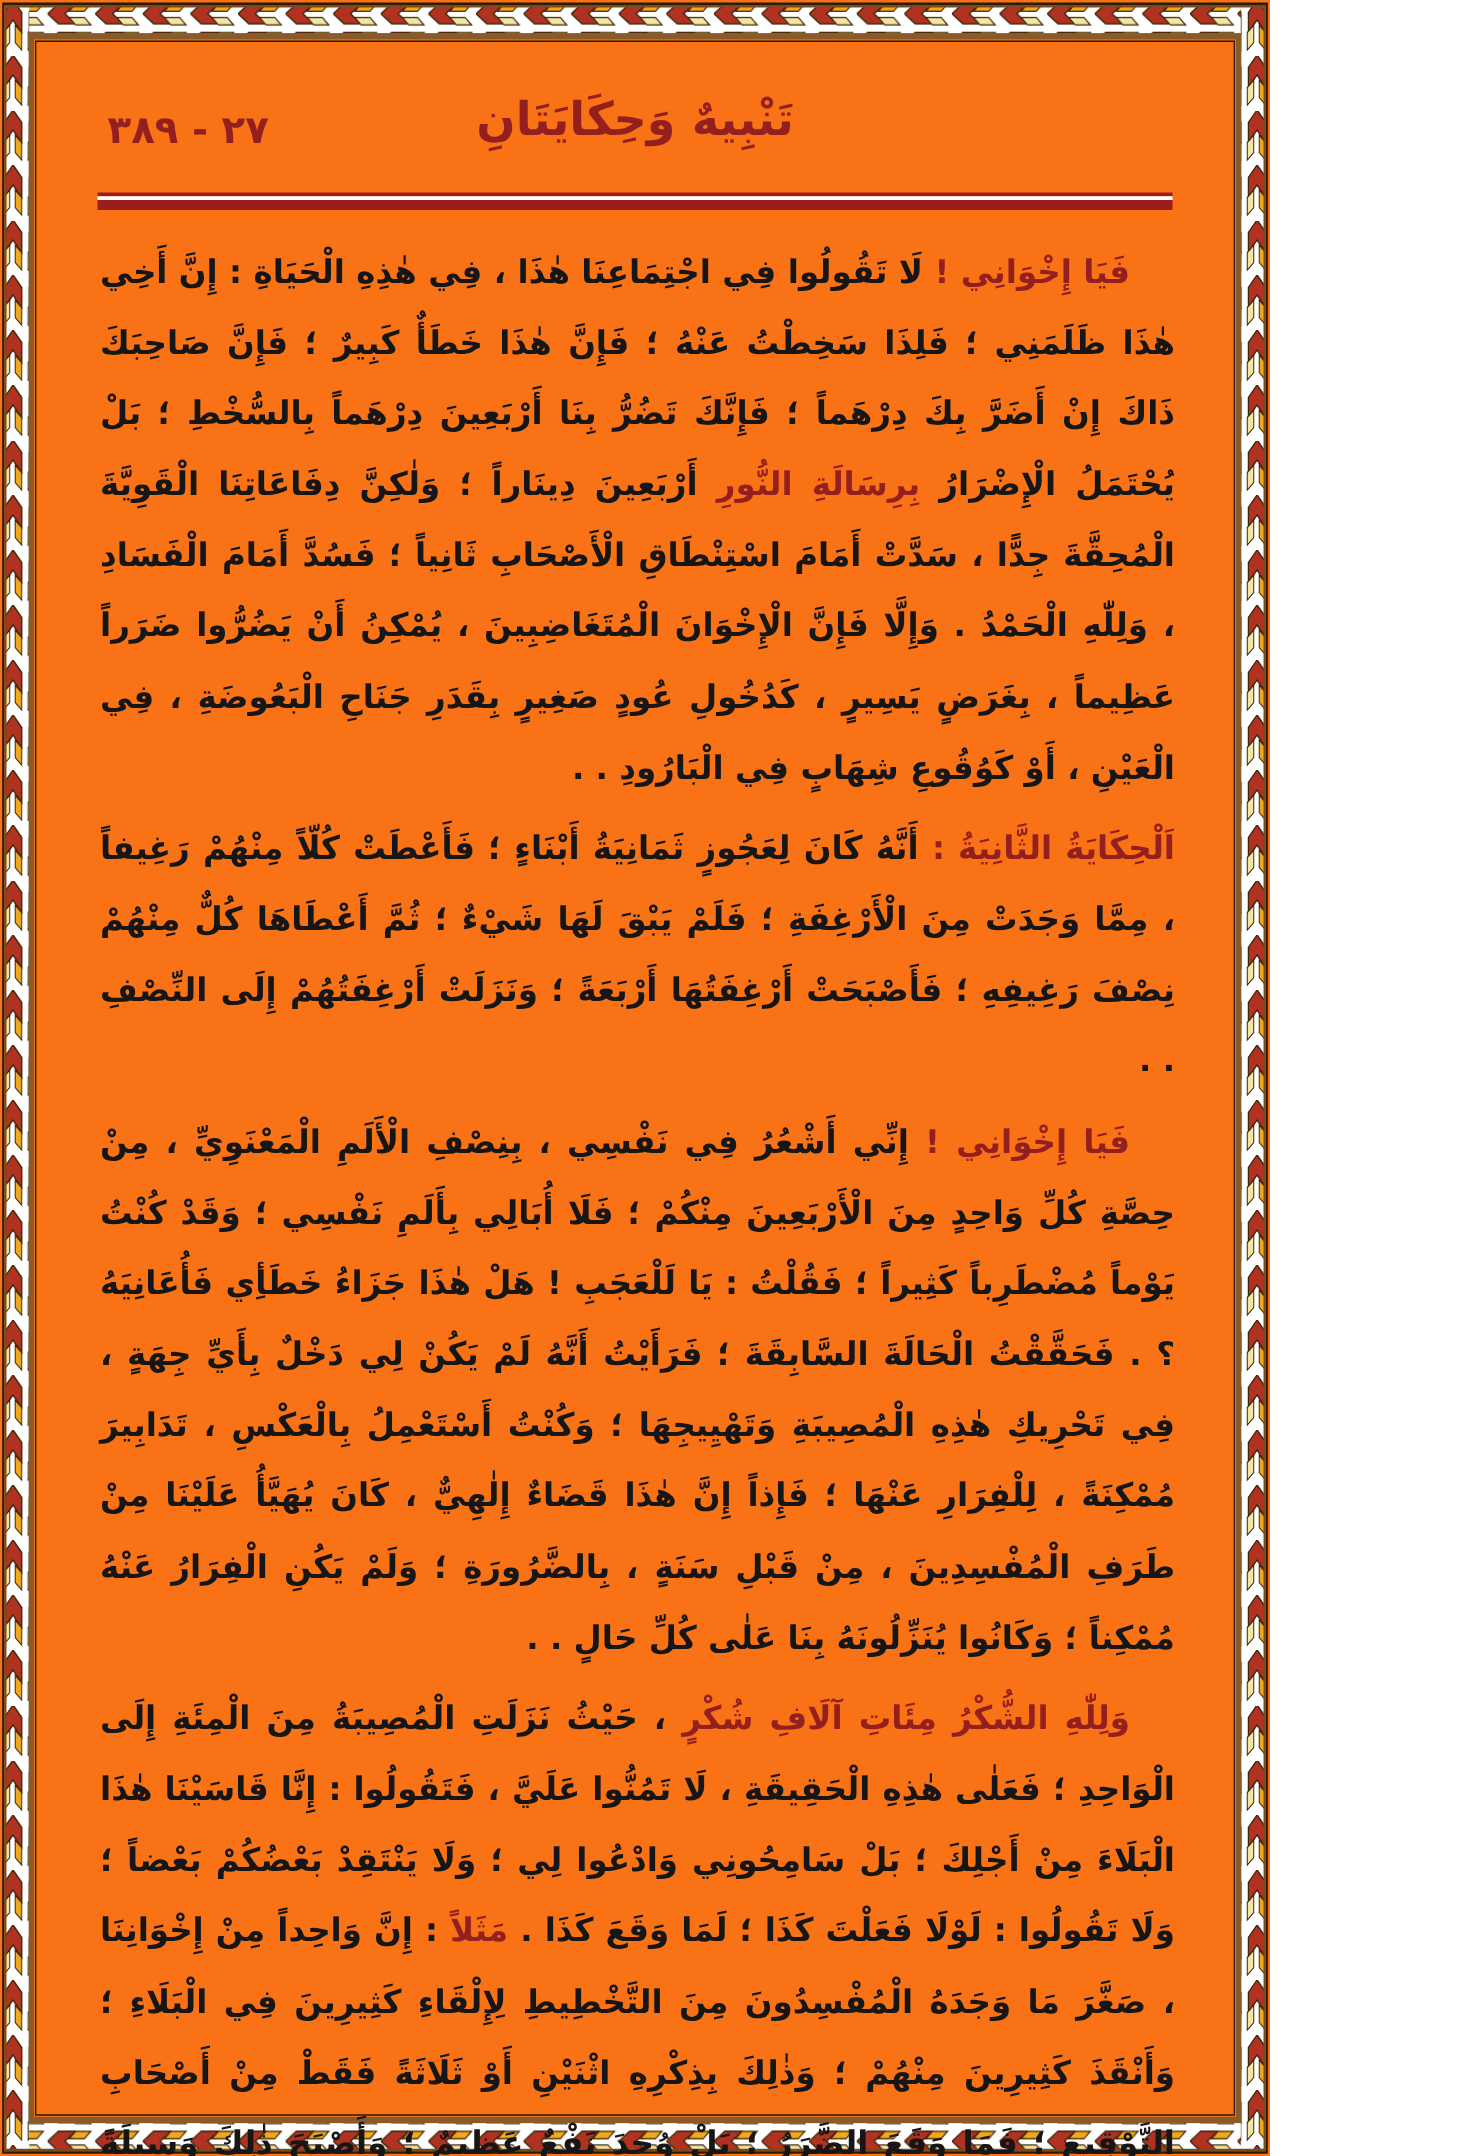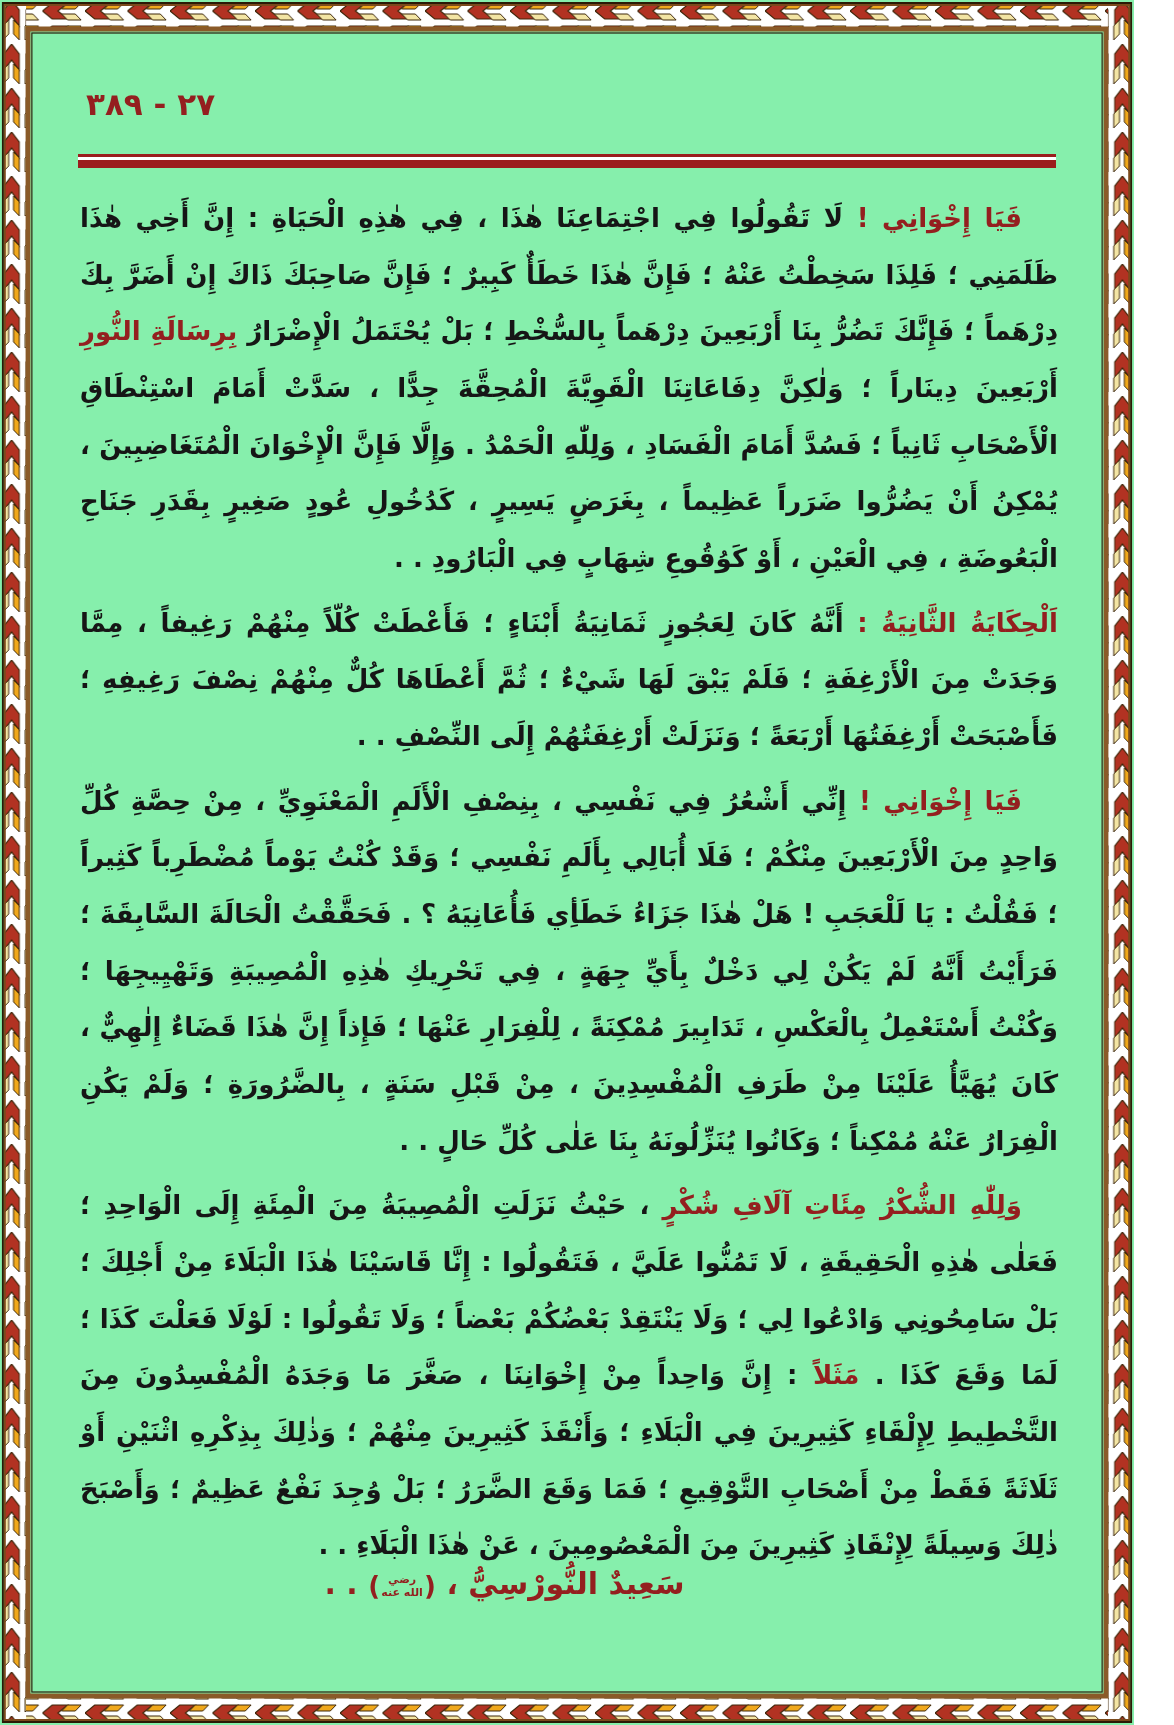--- a/index.html
+++ b/index.html
@@ -1,19 +1,19 @@
 <!DOCTYPE html>
 <html lang="ar"><head>
 <meta charset="utf-8">
 <style>
   html,body{margin:0;padding:0;background:#ffffff;}
   .page{
     position:relative;
-    width:1134px;height:1725px;
-    background:#86efac;
+    width:1016px;height:1725px;
+    background:#f97316;
     overflow:hidden;
     font-family:"DejaVu Sans",sans-serif;
   }
   
   .frame-svg{position:absolute;inset:0;width:100%;height:100%;display:block;}
   
   .content{
     position:absolute;
     inset:36px;
     padding:36px 40px 24px 40px;
@@ -105,20 +105,21 @@
     <rect x="5" y="5" width="1164" height="1715" fill="none" stroke="#7a4a1c" stroke-width="2"></rect>
 
     <rect x="29" y="29" width="1116" height="1667" fill="none" stroke="#8a5a28" stroke-width="5"></rect>
     <rect x="33" y="33" width="1108" height="1659" fill="none" stroke="#2b1a06" stroke-width="1.2"></rect>
   </svg>
 
   <div class="content">
 
     <div class="header">
       <div class="page-number">٢٧ - ٣٨٩</div>
+      <div class="doc-title">تَنْبِيهٌ وَحِكَايَتَانِ</div>
     </div>
 
     <div class="double-rule">
       <div class="thin"></div>
       <div class="gap"></div>
       <div class="thick"></div>
     </div>
 
     <div class="body-area">
         <p class="para indent"><span class="seg red">فَيَا إِخْوَانِي ! </span><span class="seg">لَا تَقُولُوا فِي اجْتِمَاعِنَا هٰذَا ، فِي هٰذِهِ الْحَيَاةِ : إِنَّ أَخِي هٰذَا ظَلَمَنِي ؛ فَلِذَا سَخِطْتُ عَنْهُ ؛ فَإِنَّ هٰذَا خَطَأٌ كَبِيرٌ ؛ فَإِنَّ صَاحِبَكَ ذَاكَ إِنْ أَضَرَّ بِكَ دِرْهَماً ؛ فَإِنَّكَ تَضُرُّ بِنَا أَرْبَعِينَ دِرْهَماً بِالسُّخْطِ ؛ بَلْ يُحْتَمَلُ الْإِضْرَارُ </span><span class="seg red">بِرِسَالَةِ النُّورِ </span><span class="seg">أَرْبَعِينَ دِينَاراً ؛ وَلٰكِنَّ دِفَاعَاتِنَا الْقَوِيَّةَ الْمُحِقَّةَ جِدًّا ، سَدَّتْ أَمَامَ اسْتِنْطَاقِ الْأَصْحَابِ ثَانِياً ؛ فَسُدَّ أَمَامَ الْفَسَادِ ، وَلِلّٰهِ الْحَمْدُ . وَإِلَّا فَإِنَّ الْإِخْوَانَ الْمُتَغَاضِبِينَ ، يُمْكِنُ أَنْ يَضُرُّوا ضَرَراً عَظِيماً ، بِغَرَضٍ يَسِيرٍ ، كَدُخُولِ عُودٍ صَغِيرٍ بِقَدَرِ جَنَاحِ الْبَعُوضَةِ ، فِي الْعَيْنِ ، أَوْ كَوُقُوعِ شِهَابٍ فِي الْبَارُودِ . .</span></p>

